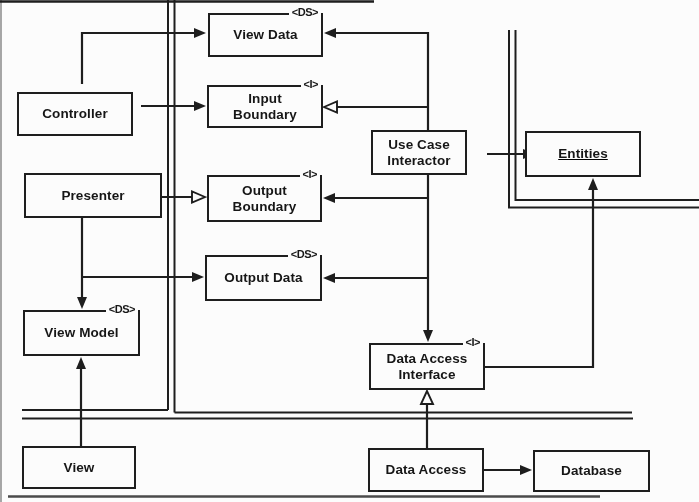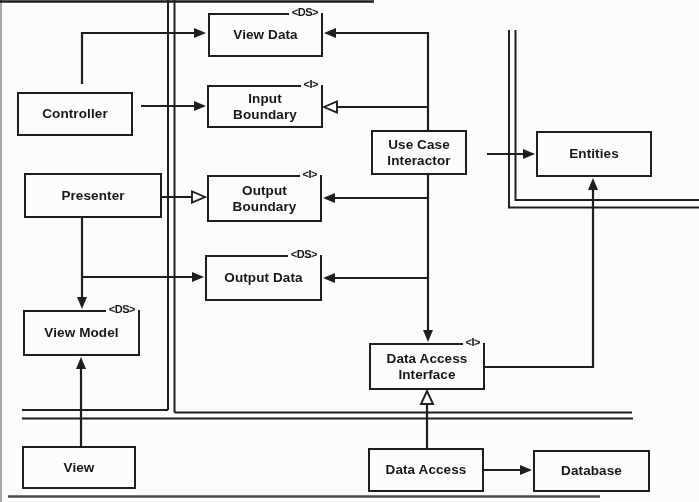--- a/index.html
+++ b/index.html
@@ -44,21 +44,21 @@
   
   .b-controller{left:17px;top:84px;width:116px;height:44px;margin-top:8px;}
   .b-presenter{left:24px;top:173px;width:138px;height:45px;}
   .b-view-model{left:23px;top:310px;width:117px;height:46px;}
   .b-view{left:22px;top:446px;width:114px;height:43px;}
   .b-input-data{left:208px;top:13px;width:115px;height:44px;}
   .b-input-boundary{left:207px;top:85px;width:116px;height:43px;}
   .b-output-boundary{left:207px;top:175px;width:115px;height:47px;}
   .b-output-data{left:205px;top:255px;width:117px;height:46px;}
   .b-use-case-interactor{left:371px;top:130px;width:96px;height:45px;}
-  .b-entities{left:536px;top:131px;width:116px;height:46px;}
+  .b-entities{left:525px;top:131px;width:116px;height:46px;text-decoration:underline;}
   .b-data-access-interface{left:369px;top:343px;width:116px;height:47px;}
   .b-data-access{left:368px;top:448px;width:116px;height:44px;}
   .b-database{left:533px;top:450px;width:117px;height:42px;}
 </style>
 </head>
 <body>
 
 <div class="stage">
 
   <svg class="wires" width="699" height="502" viewBox="0 0 699 502">

